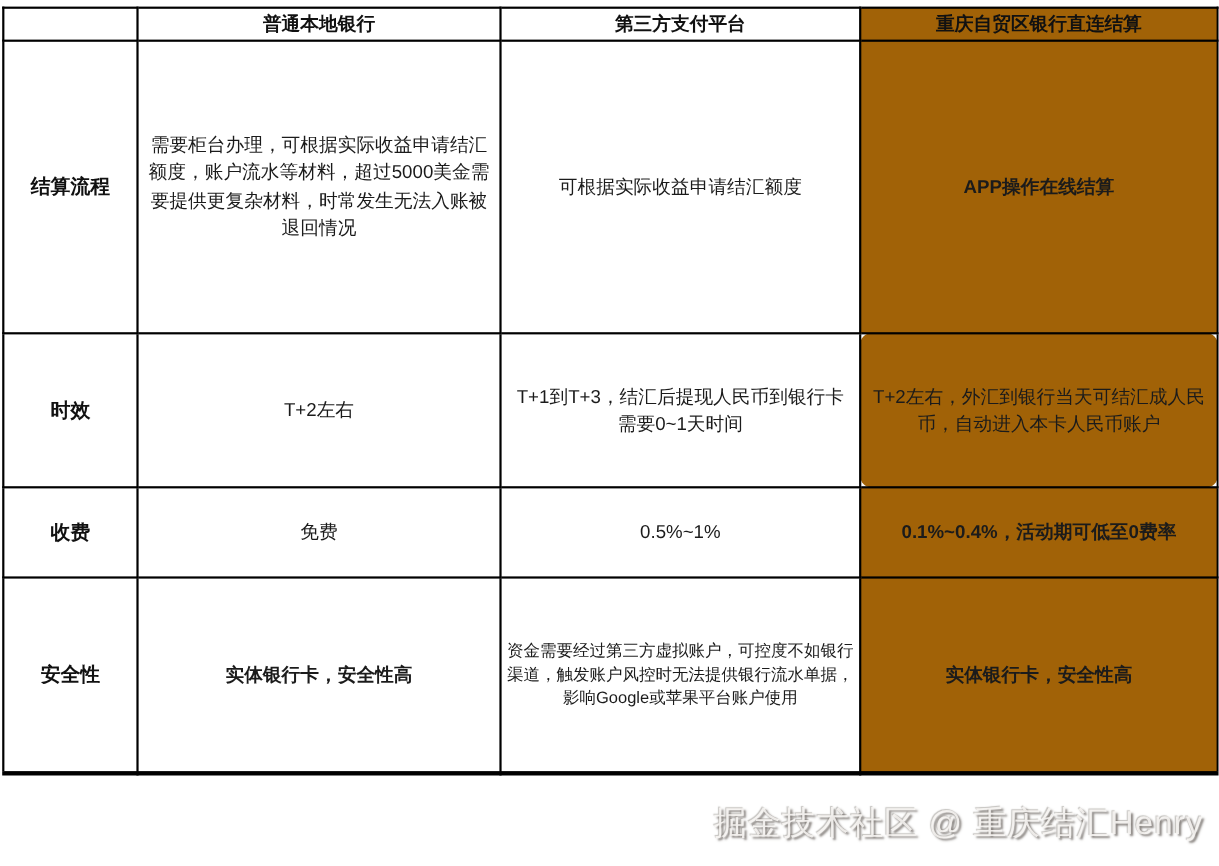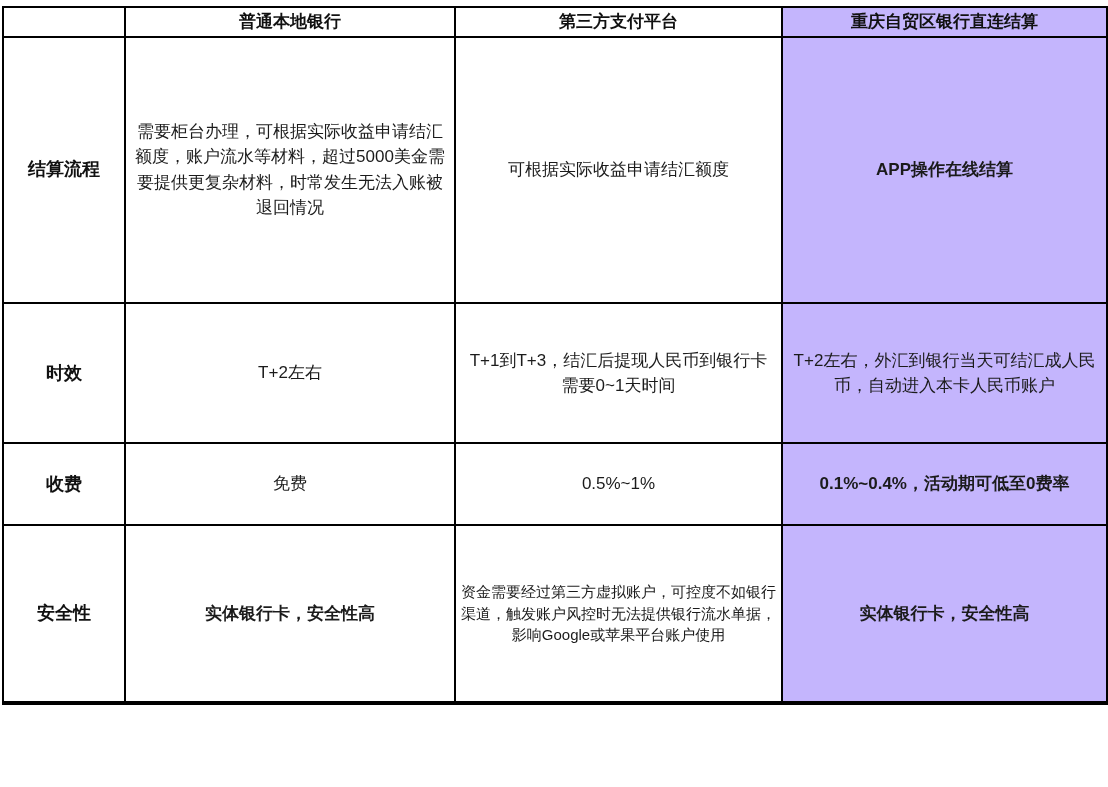--- a/index.html
+++ b/index.html
@@ -41,21 +41,21 @@
     font-weight: 700;
     font-size: 17px;
     padding: 1px 4px;
     color: #111;
   }
   .cmp tbody th.rowlabel {
     font-weight: 700;
     font-size: 18px;
     color: #111;
   }
-  .hl { background: #c4b5fd; }
+  .hl { background: #a16207; }
   .em { color: #C00000; font-weight: 700; }
   .watermark {
     position: absolute;
     right: 14px;
     bottom: 18px;
     font-size: 30px;
     letter-spacing: 1px;
     white-space: nowrap;
     color: rgba(248, 246, 244, 0.88);
     text-shadow:
@@ -88,31 +88,32 @@
       <tr>
         <th class="rowlabel">结算流程</th>
         <td style="padding:2px 3px;">需要柜台办理，可根据实际收益申请结汇额度，账户流水等材料，超过5000美金需要提供更复杂材料，时常发生无法入账被退回情况</td>
         <td>可根据实际收益申请结汇额度</td>
         <td class="hl em">APP操作在线结算</td>
       </tr>
       <tr>
         <th class="rowlabel">时效</th>
         <td>T+2左右</td>
         <td>T+1到T+3，结汇后提现人民币到银行卡需要0~1天时间</td>
-        <td class="hl" style="padding:2px 3px;">T+2左右，外汇到银行当天可结汇成人民币，自动进入本卡人民币账户</td>
+        <td class="hl" style="padding:2px 3px;border-radius:10px;">T+2左右，外汇到银行当天可结汇成人民币，自动进入本卡人民币账户</td>
       </tr>
       <tr>
         <th class="rowlabel">收费</th>
         <td>免费</td>
         <td>0.5%~1%</td>
         <td class="hl em">0.1%~0.4%，活动期可低至0费率</td>
       </tr>
       <tr>
         <th class="rowlabel">安全性</th>
         <td class="em">实体银行卡，安全性高</td>
         <td style="padding:2px 3px; font-size:15px; line-height:1.45;">资金需要经过第三方虚拟账户，可控度不如银行渠道，触发账户风控时无法提供银行流水单据，影响Google或苹果平台账户使用</td>
         <td class="hl em">实体银行卡，安全性高</td>
       </tr>
     </tbody>
   </table>
 
+  <div class="watermark">掘金技术社区 @ 重庆结汇Henry</div>
 
 </div>
 
 </body></html>

